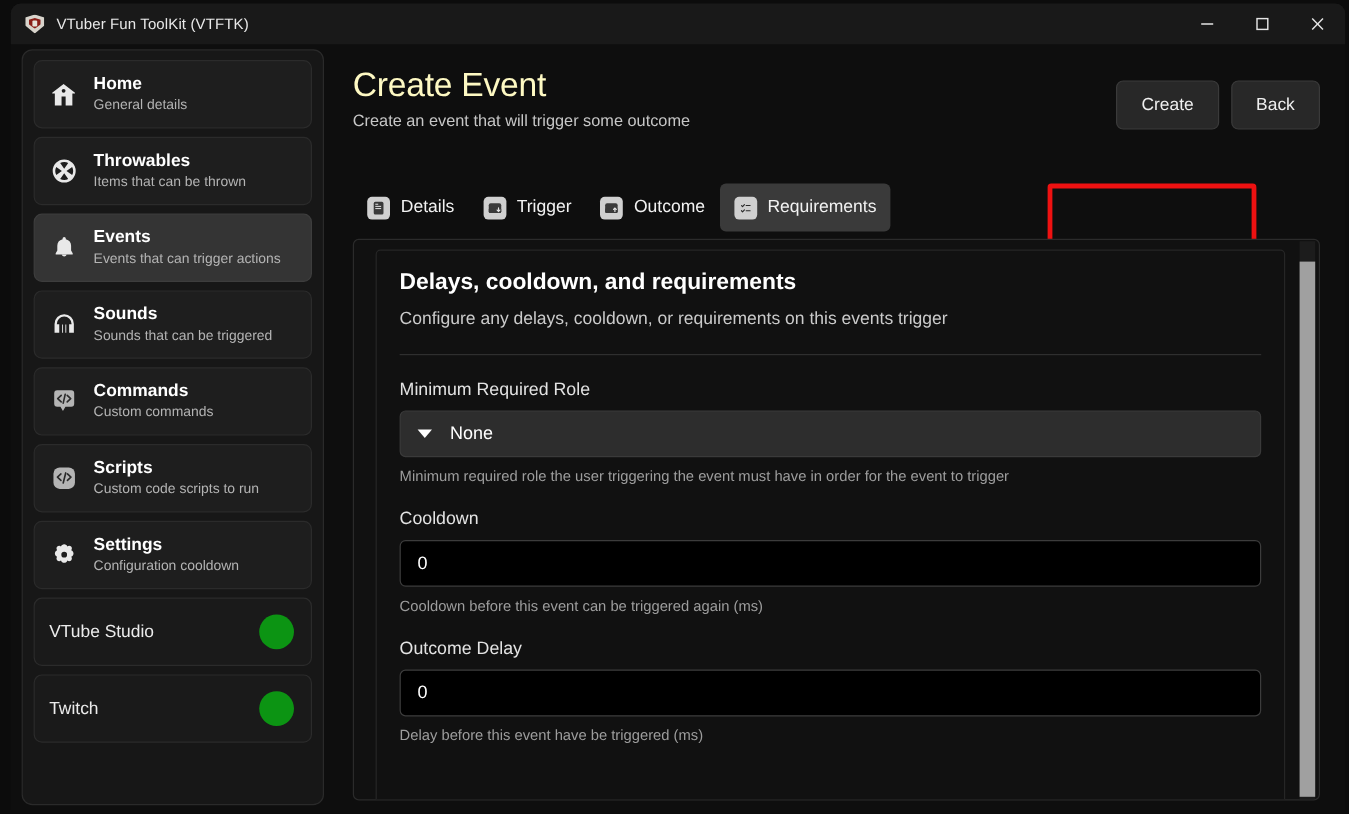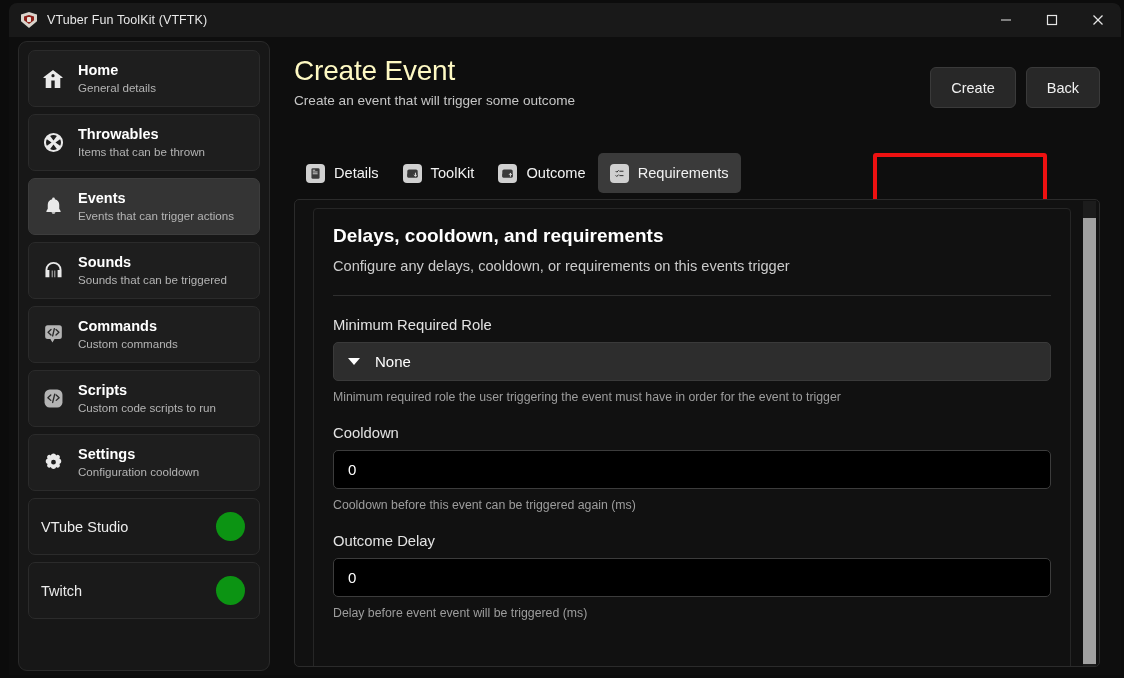--- a/index.html
+++ b/index.html
@@ -416,21 +416,21 @@
           <span>Details</span>
         </div>
         <div class="tab">
           <span class="tab-ico">
             <svg width="13" height="13" viewBox="0 0 16 16">
                 <rect x="1.6" y="3" width="12.8" height="10" rx="2" fill="#3a3a3a"></rect>
                 <rect x="1.6" y="8" width="12.8" height="5" rx="1.4" fill="#3a3a3a"></rect>
                 <path d="M11.6 7.5v3.6M10.2 9.9l1.4 1.5 1.4-1.5" stroke="#e4e4e4" stroke-width="1.2" fill="none" stroke-linecap="round"></path>
               </svg>
           </span>
-          <span>ToolKit</span>
+          <span>Trigger</span>
         </div>
         <div class="tab">
           <span class="tab-ico">
             <svg width="13" height="13" viewBox="0 0 16 16">
                 <rect x="1.6" y="3" width="12.8" height="10" rx="2" fill="#3a3a3a"></rect>
                 <rect x="1.6" y="8" width="12.8" height="5" rx="1.4" fill="#3a3a3a"></rect>
                 <path d="M11.6 11.4V7.8M10.2 9.3l1.4-1.5 1.4 1.5" stroke="#e4e4e4" stroke-width="1.2" fill="none" stroke-linecap="round"></path>
               </svg>
           </span>
           <span>Outcome</span>
@@ -464,21 +464,21 @@
           <div class="field-label">Cooldown</div>
           <div class="text-input">
             <span>0</span>
           </div>
           <div class="hint">Cooldown before this event can be triggered again (ms)</div>
 
           <div class="field-label">Outcome Delay</div>
           <div class="text-input">
             <span>0</span>
           </div>
-          <div class="hint">Delay before event event will be triggered (ms)</div>
+          <div class="hint">Delay before this event have be triggered (ms)</div>
         </div>
 
         <div id="scroll-track"></div>
         <div id="scroll-thumb"></div>
       </div>
 
     </div>
   </div>
 </div>
 

